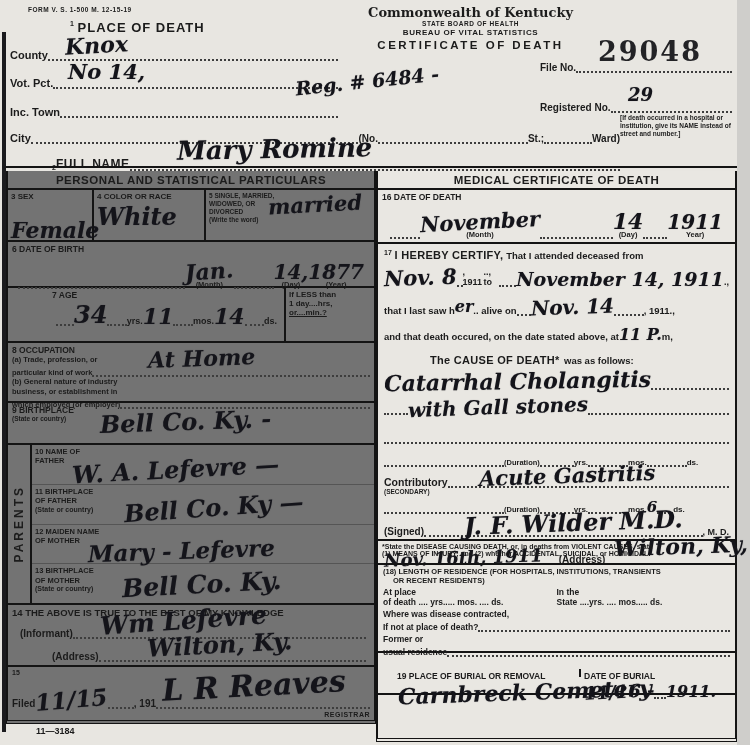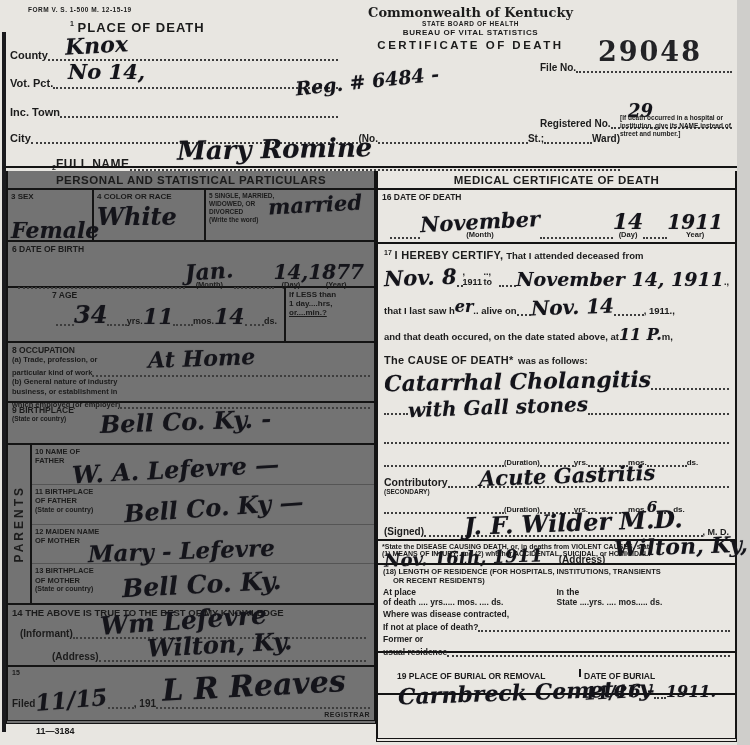--- a/index.html
+++ b/index.html
@@ -92,21 +92,21 @@
   </div>
 
   <div class="abs hw" style="left:295px;top:70px;font-size:19px;transform:rotate(-6deg);">Reg. # 6484 -</div>
 
   <div class="abs frow rel" style="left:540px;top:60px;width:192px;">
     <span class="lb" style="font-size:10px;">File No.</span>
     <span class="dl"></span>
     <span class="abs" style="left:58px;top:-24px;font-family:'DejaVu Serif',serif;font-weight:bold;font-size:27px;letter-spacing:2px;color:#232326;">29048</span>
   </div>
 
-  <div class="abs frow rel" style="left:540px;top:116px;width:192px;">
+  <div class="abs frow rel" style="left:540px;top:100px;width:192px;">
     <span class="lb" style="font-size:10px;">Registered No.</span>
     <span class="dl"></span>
     <span class="hw abs" style="left:88px;top:-16px;font-size:18px;">29</span>
   </div>
 
   <div class="abs tiny" style="left:620px;top:114px;width:114px;">[If death occurred in a hospital or institution, give its NAME instead of street and number.]</div>
 
   <div class="abs dbl" style="left:6px;top:166px;width:731px;"></div>
 
   <div class="main">
@@ -300,21 +300,21 @@
           <span class="hw" style="font-size:20px;margin-bottom:-3px;transform:rotate(-2deg);">Nov. 14</span>
           <span class="dl" style="max-width:30px;"></span>
           <span class="lb" style="font-size:9.5px;">, 1911.,</span>
         </div>
         <div class="frow" style="margin-top:9px;">
           <span class="lb" style="font-size:9.5px;">and that death occured, on the date stated above, at</span>
           <span class="hw" style="font-size:16px;margin-bottom:-2px;">11 P.</span>
           <span class="lb" style="font-size:9.5px;">m,</span>
         </div>
         <div style="margin-top:8px;">
-          <span class="lb" style="font-size:11px;letter-spacing:.3px;">The CAUSE OF DEATH*</span>
+          <span class="lb" style="font-size:11px;letter-spacing:.3px;margin-left:46px;">The CAUSE OF DEATH*</span>
           <span class="lb" style="font-size:9.5px;">was as follows:</span>
         </div>
         <div class="frow">
           <span class="hw" style="font-size:22px;margin-bottom:-4px;transform:rotate(-1deg);">Catarrhal Cholangitis</span>
           <span class="dl"></span>
         </div>
         <div class="frow" style="margin-top:5px;">
           <span class="dlw" style="width:24px;"></span>
           <span class="hw" style="font-size:20px;margin-bottom:-4px;transform:rotate(-2deg);">with Gall stones</span>
           <span class="dl"></span>

